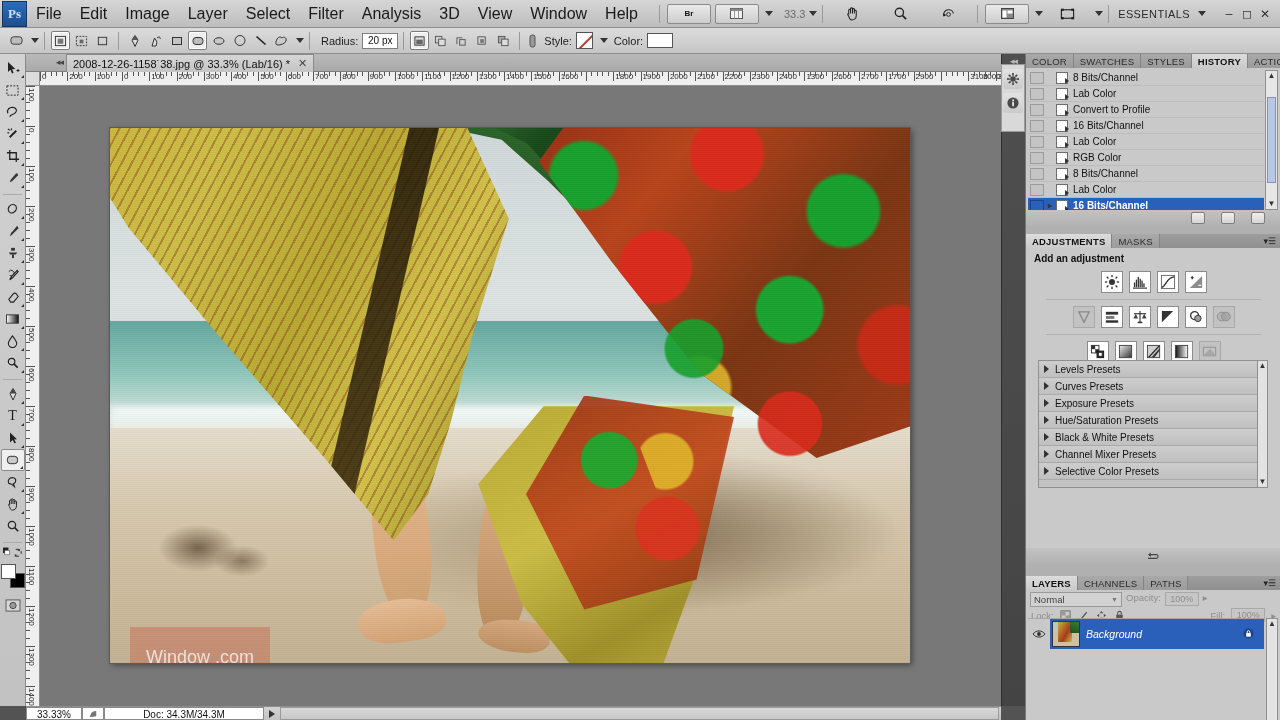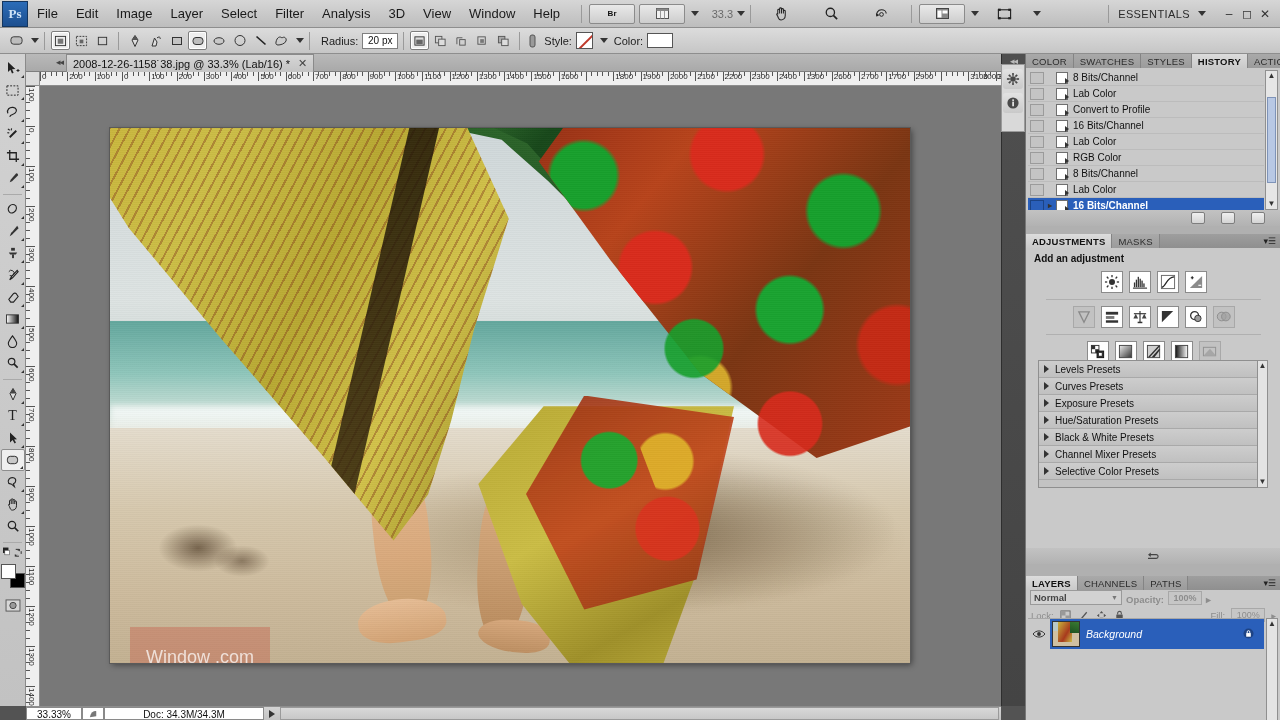--- a/index.html
+++ b/index.html
@@ -10,21 +10,21 @@
   
   #menubar {
     position:absolute; left:0; top:0; width:1280px; height:28px;
     background:linear-gradient(#d6d6d6,#bdbdbd);
     border-bottom:1px solid #8e8e8e;
     display:flex; align-items:center;
   }
   #ps-logo { width:26px; height:26px; margin-left:2px; background:linear-gradient(#2b6cb8,#1d4f8f);
     color:#cfe3f7; font-size:13px; font-weight:bold; display:flex; align-items:center; justify-content:center;
     border:1px solid #14365f; font-family:"Liberation Serif",serif; }
-  .menu-item { padding:4px 9px; font-size:13px; color:#1a1a1a; cursor:default; }
+  .menu-item { padding:4px 9px; font-size:16px; color:#1a1a1a; cursor:default; }
   #menu-right { margin-left:auto; display:flex; align-items:center; height:100%; }
   .mb-icon { width:46px; height:20px; margin:0 2px; display:flex; align-items:center; justify-content:center;
     border:1px solid transparent; }
   .mb-icon.framed { border:1px solid #8b8b8b; background:linear-gradient(#e9e9e9,#cdcdcd); border-radius:2px;}
   .sep-v { width:1px; height:18px; background:#9a9a9a; margin:0 5px; }
   #zoomval { font-size:11px; color:#6a6a6a; width:34px; text-align:right; }
   .caret { width:0;height:0;border-left:4px solid transparent;border-right:4px solid transparent;
     border-top:5px solid #333; margin-left:4px; }
   #essentials { font-size:11px; letter-spacing:.4px; color:#2b2b2b; padding:0 4px;}
   .wbtn { width:18px;height:18px; display:flex;align-items:center;justify-content:center; font-size:12px; color:#333;}
@@ -230,21 +230,21 @@
      background:linear-gradient(#cdcdcd,#c0c0c0); border-bottom:1px solid #a9a9a9;}
   .preset-row .ptri { width:0;height:0;border-left:5px solid #333;border-top:4px solid transparent;
      border-bottom:4px solid transparent; margin:0 6px 0 5px;}
   #presets-scroll { position:absolute; right:13px; top:126px; width:11px; height:128px; background:#e3e3e3;
      border:1px solid #8f8f8f;}
   #adj-bottom { position:absolute; left:0; bottom:0; width:255px; height:16px;
      background:linear-gradient(#c2c2c2,#b2b2b2); display:flex; align-items:center; justify-content:center;}
 
   
   #layersPanel { position:absolute; left:0; top:522px; width:255px; height:198px; background:#c9c9c9;}
-  #blendrow { display:flex; align-items:flex-end; height:17px; padding:2px 4px; gap:4px;font-weight:bold;}
+  #blendrow { display:flex; align-items:flex-start; height:17px; padding:2px 4px; gap:4px;}
   .mini-select { width:92px; height:15px; background:#d2d2d2; border:1px solid #9a9a9a; font-size:9.5px;
      display:flex; align-items:center; padding-left:3px; color:#444;}
   .mini-select .c { margin-left:auto; margin-right:3px; font-size:7px; color:#777;}
   .gray-label { font-size:9.5px; color:#8d8d8d;}
   .mini-val { width:34px;height:14px;background:#c6c6c6;border:1px solid #a8a8a8;font-size:9px;
      display:flex;align-items:center;justify-content:center;color:#8d8d8d;}
   #lockrow { display:flex; align-items:center; height:16px; padding:0 5px; gap:6px;}
   .lockico { width:12px;height:12px; display:flex;align-items:center;justify-content:center; font-size:9px; color:#555;}
   #layerlist { position:absolute; left:2px; top:42px; width:236px; height:118px; background:#c9c9c9; border-top:1px solid #a7a7a7;}
   #layerrow { display:flex; align-items:center; height:30px; background:#2a5fba; color:#fff;}

